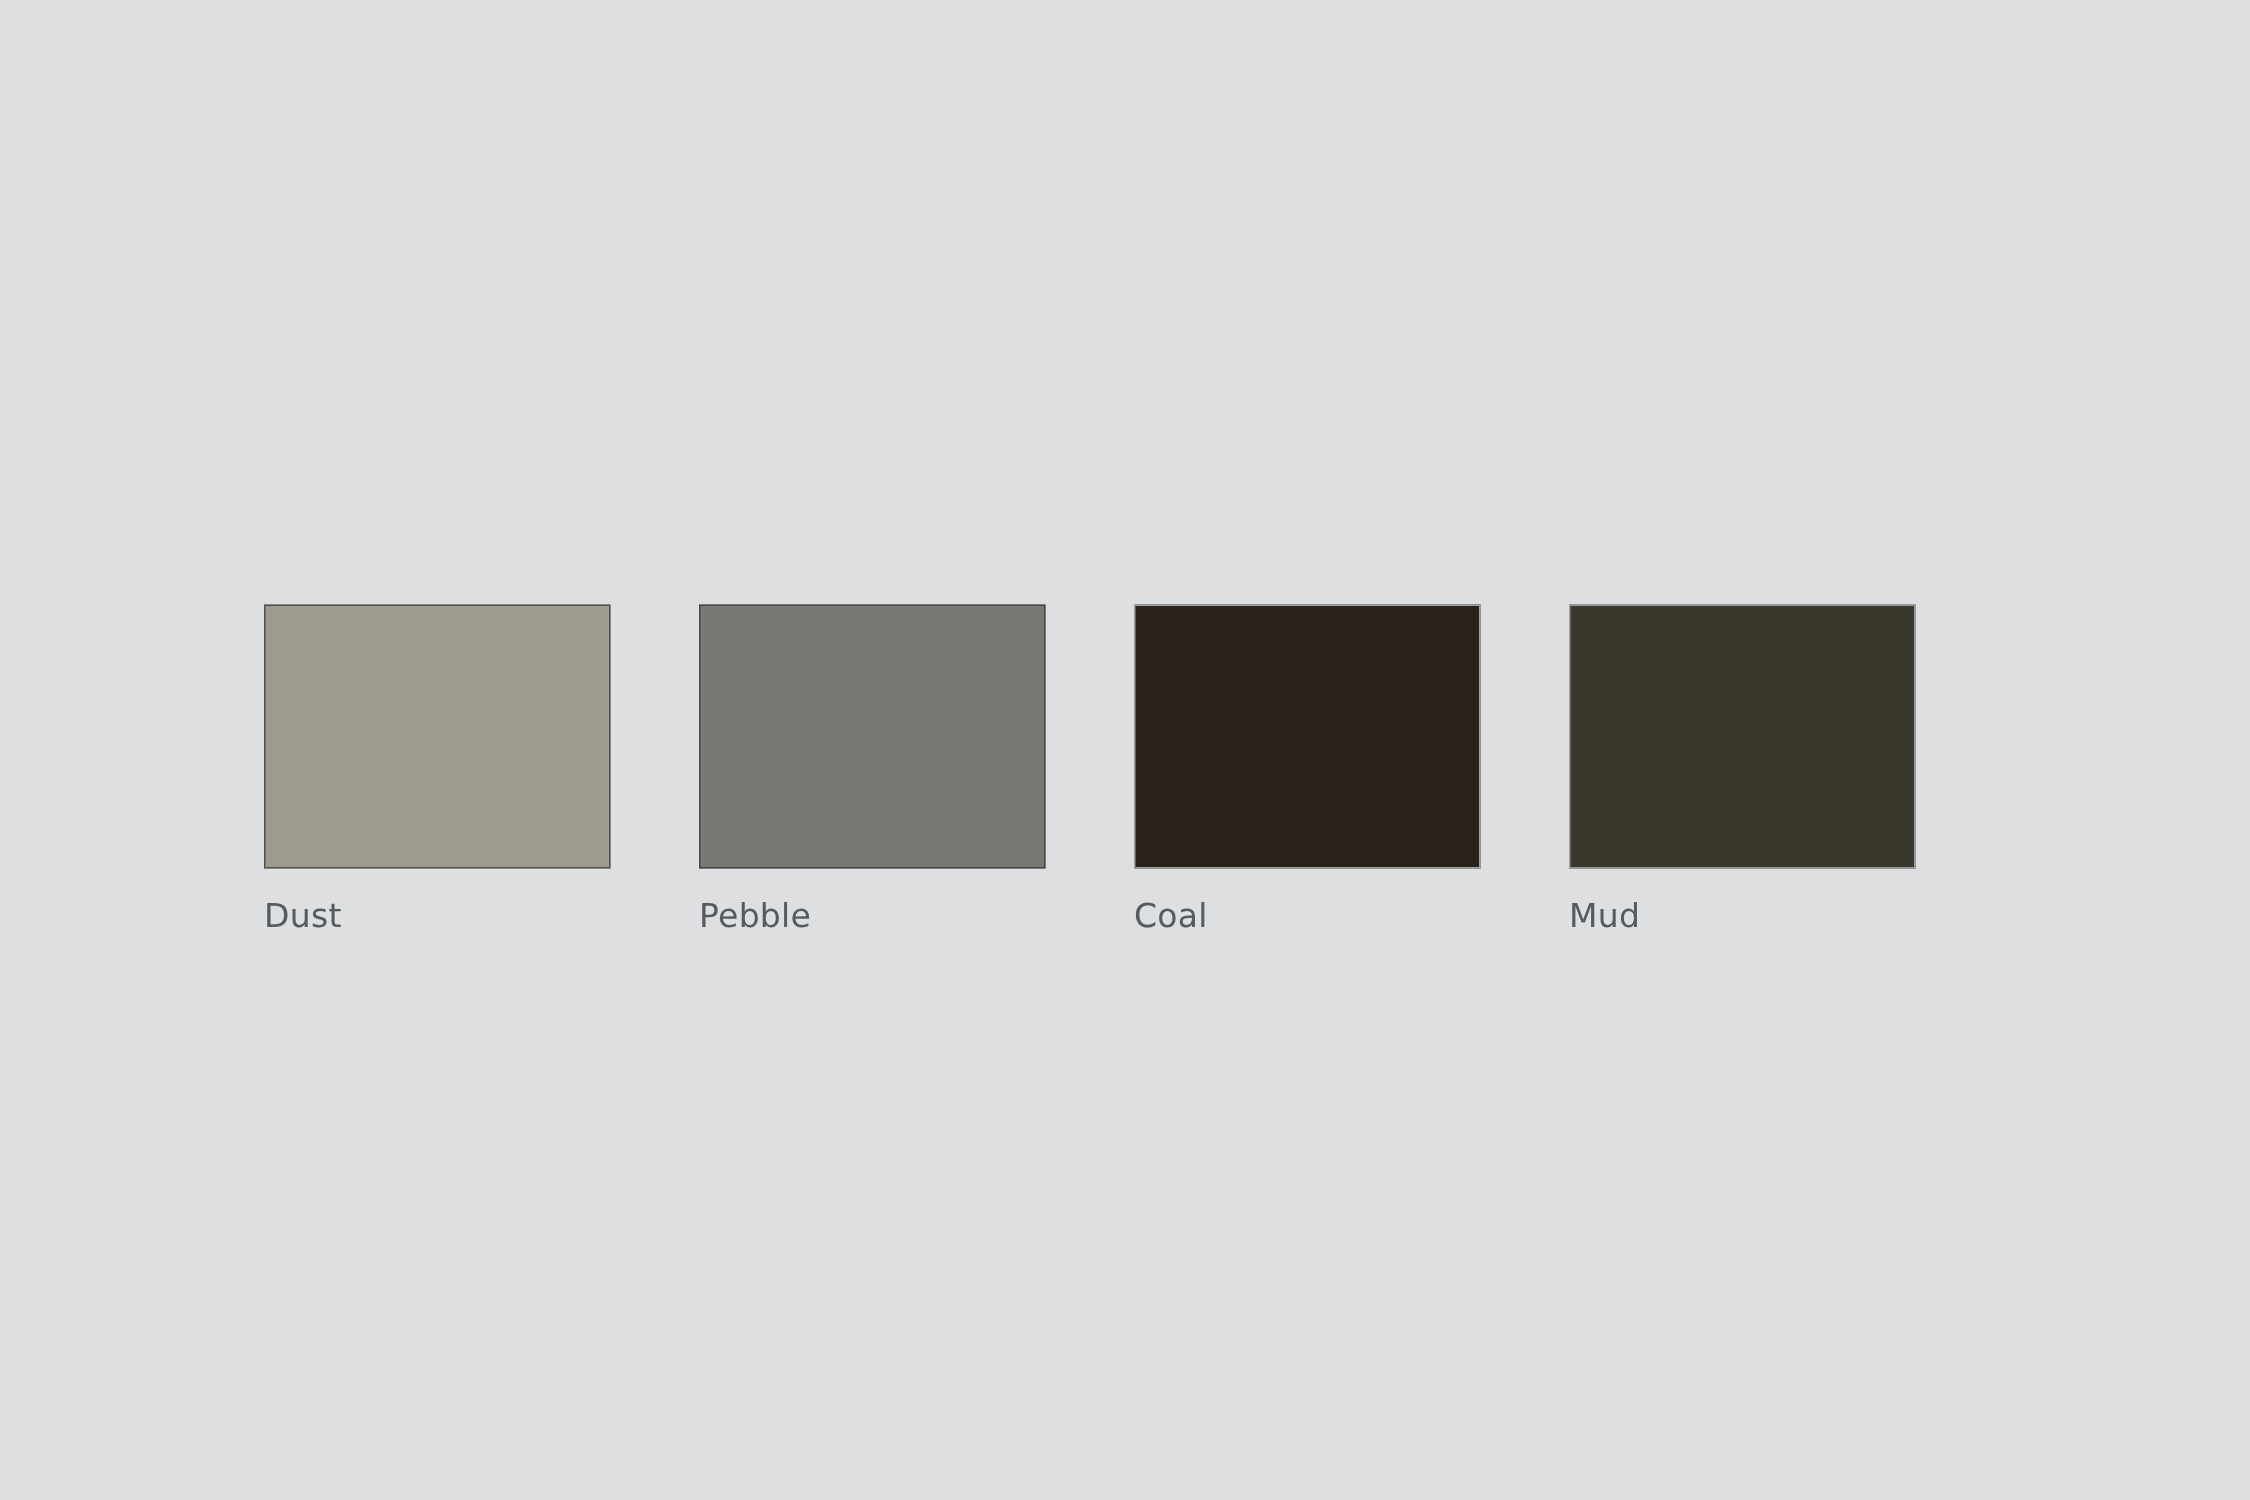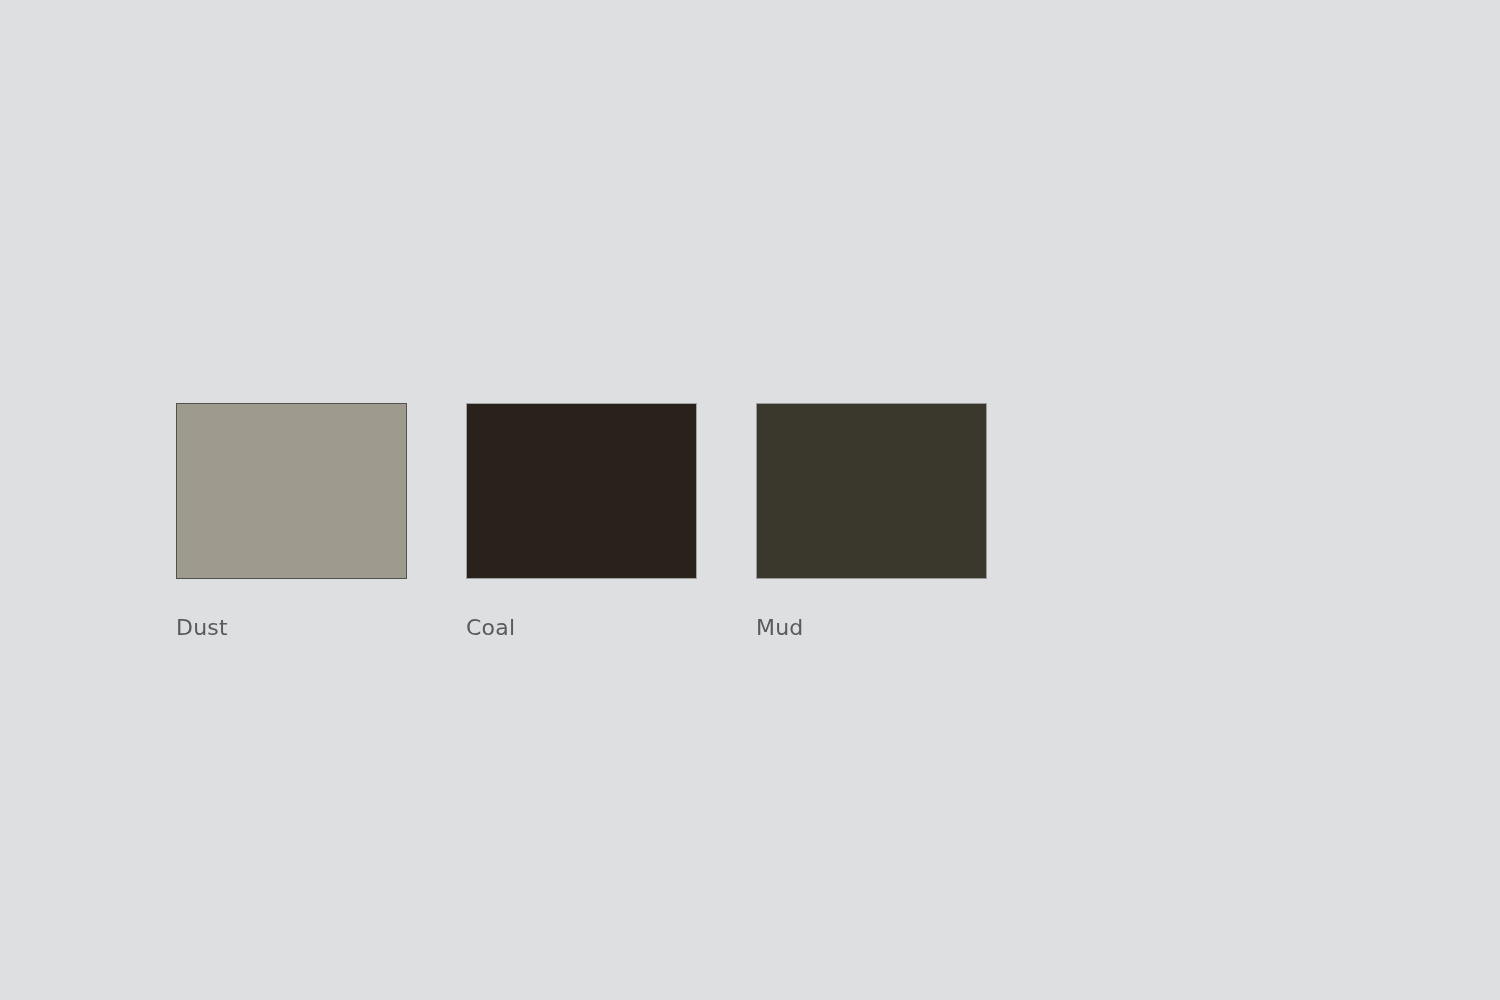--- a/index.html
+++ b/index.html
@@ -25,21 +25,20 @@
     flex-direction: row;
     align-items: flex-start;
   }
 
   .swatch-cell {
     display: flex;
     flex-direction: column;
     align-items: flex-start;
     width: 231px;
     margin-right: 59px;
-    gap: 16px;
   }
 
   .swatch-cell:last-child {
     margin-right: 0;
   }
 
   .swatch-chip {
     width: 231px;
     height: 176px;
     box-sizing: border-box;
@@ -61,20 +60,24 @@
 </head>
 <body style="background: rgb(222, 223, 224);">
 
 <div id="palette-board">
 
   <div class="swatch-cell">
     <div class="swatch-chip" style="background-color: rgb(158, 155, 142); border-color: rgb(78, 83, 82);"></div>
     <div class="swatch-label" style="color: rgb(86, 91, 95);">Dust</div>
   </div>
 
+  <div class="swatch-cell">
+    <div class="swatch-chip" style="background-color: rgb(122, 120, 115); border-color: rgb(70, 71, 74);"></div>
+    <div class="swatch-label" style="color: rgb(86, 91, 95);">Pebble</div>
+  </div>
 
   <div class="swatch-cell">
     <div class="swatch-chip" style="background-color: rgb(41, 34, 26); border-color: rgb(160, 161, 162);"></div>
     <div class="swatch-label" style="color: rgb(86, 91, 95);">Coal</div>
   </div>
 
   <div class="swatch-cell">
     <div class="swatch-chip" style="background-color: rgb(58, 55, 45); border-color: rgb(155, 156, 157);"></div>
     <div class="swatch-label" style="color: rgb(86, 91, 95);">Mud</div>
   </div>

